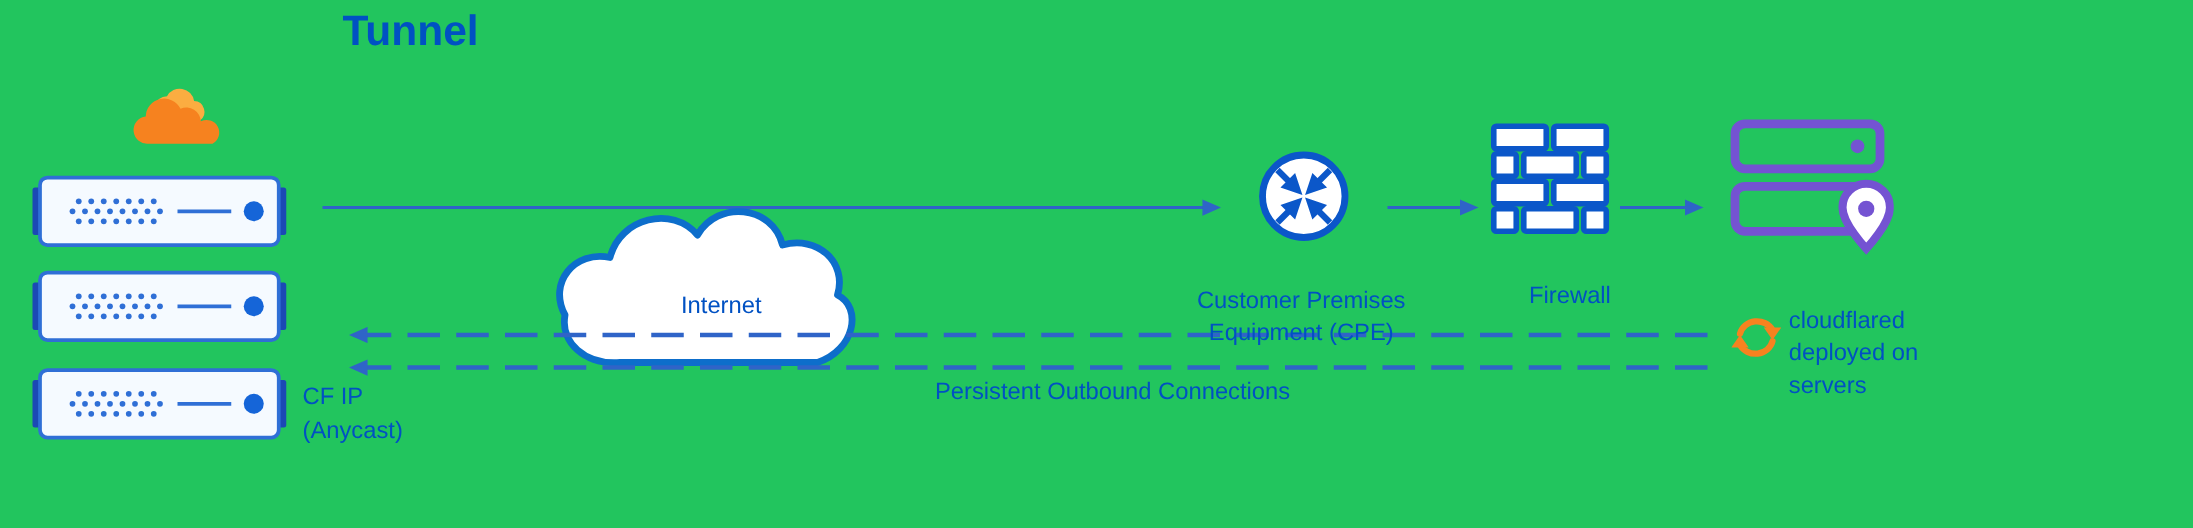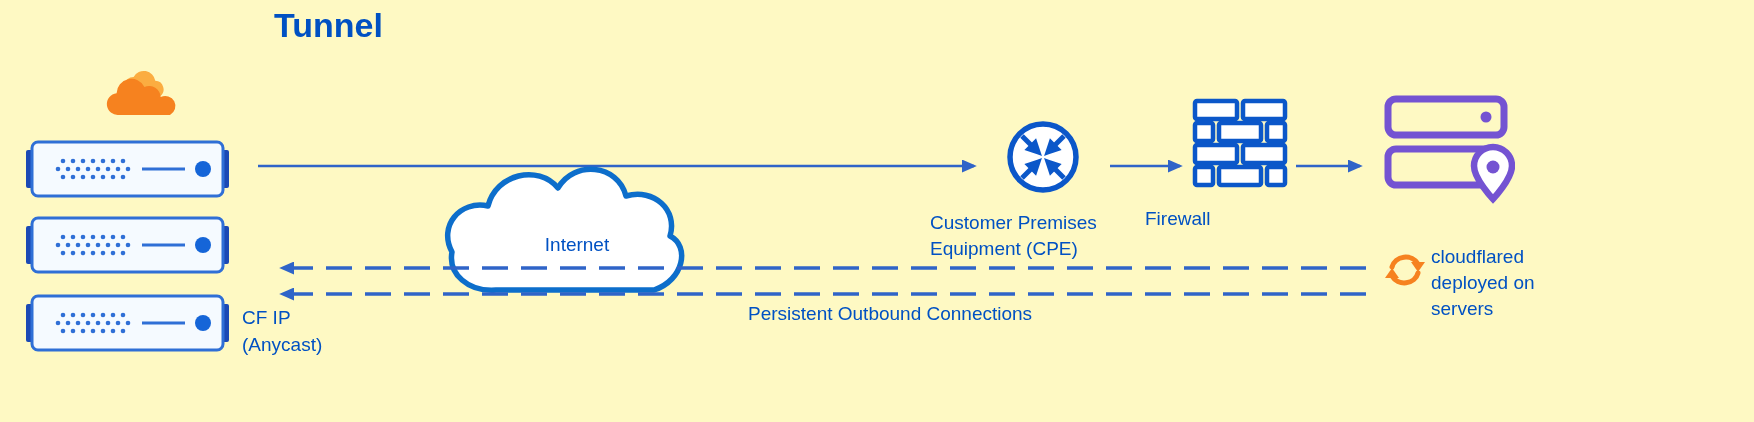--- a/index.html
+++ b/index.html
@@ -1,22 +1,22 @@
 <!DOCTYPE html>
 <html><head>
 <meta charset="utf-8">
 <style>
   html,body{margin:0;padding:0;background:#fff;}
   #canvas{
-    position:relative;width:1754px;height:422px;background:#fef9c3;
+    position:relative;width:1754px;height:422px;background:#22c55e;
     font-family:"Liberation Sans",sans-serif;overflow:hidden;
   }
   .abs{position:absolute;}
   .label{font-size:19px;line-height:26px;color:#0051c3;}
-  .center{text-align:left;}
+  .center{text-align:center;margin-top:18px;}
   #diagram-title{left:274px;top:6px;font-size:34px;font-weight:600;color:#0051c3;}
   #cf-logo{left:28px;top:70px;width:205px;z-index:4;}
   #cf-cloud{display:block;margin:0 auto 0 72px;width:92px;height:48px;}
   #cf-wordmark{font-size:22px;font-weight:800;letter-spacing:2px;color:#141414;white-space:nowrap;}
   #cf-wordmark sup{font-size:9px;font-weight:400;}
   .server{left:25px;width:205px;height:62px;z-index:4;}
   #server-1{top:138px;} #server-2{top:214px;} #server-3{top:292px;}
   #request-label{left:287px;top:135px;z-index:5;}
   #cfip-label{left:242px;top:304px;line-height:27px;z-index:5;}
   #internet-cloud{left:432px;top:140px;width:290px;height:168px;z-index:2;}

